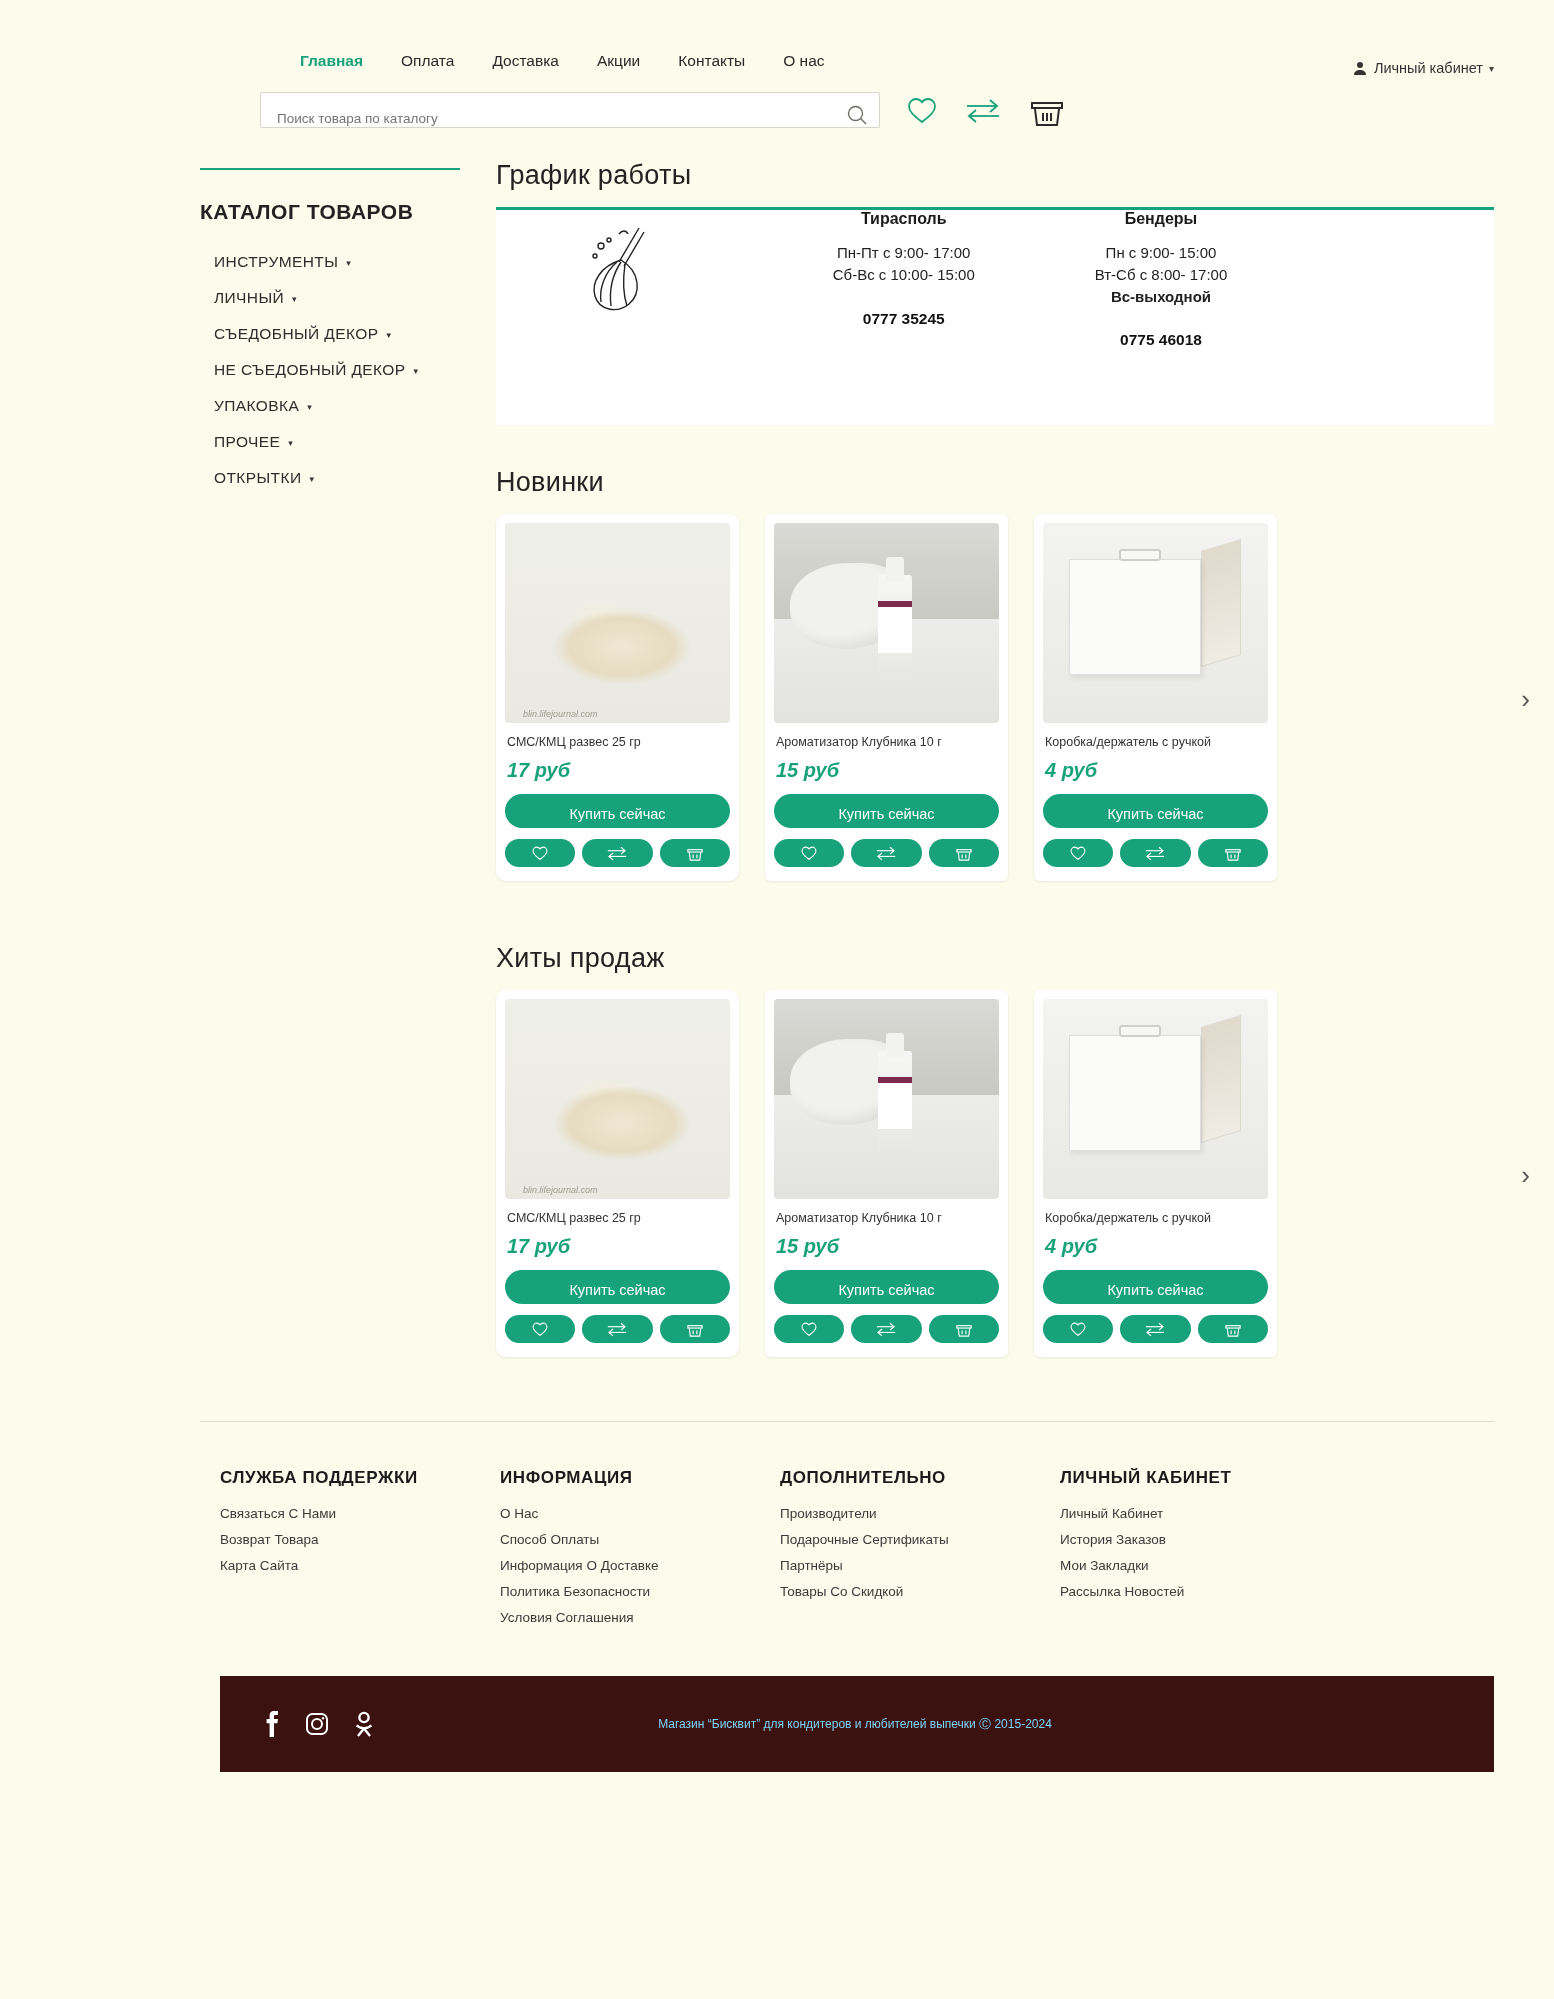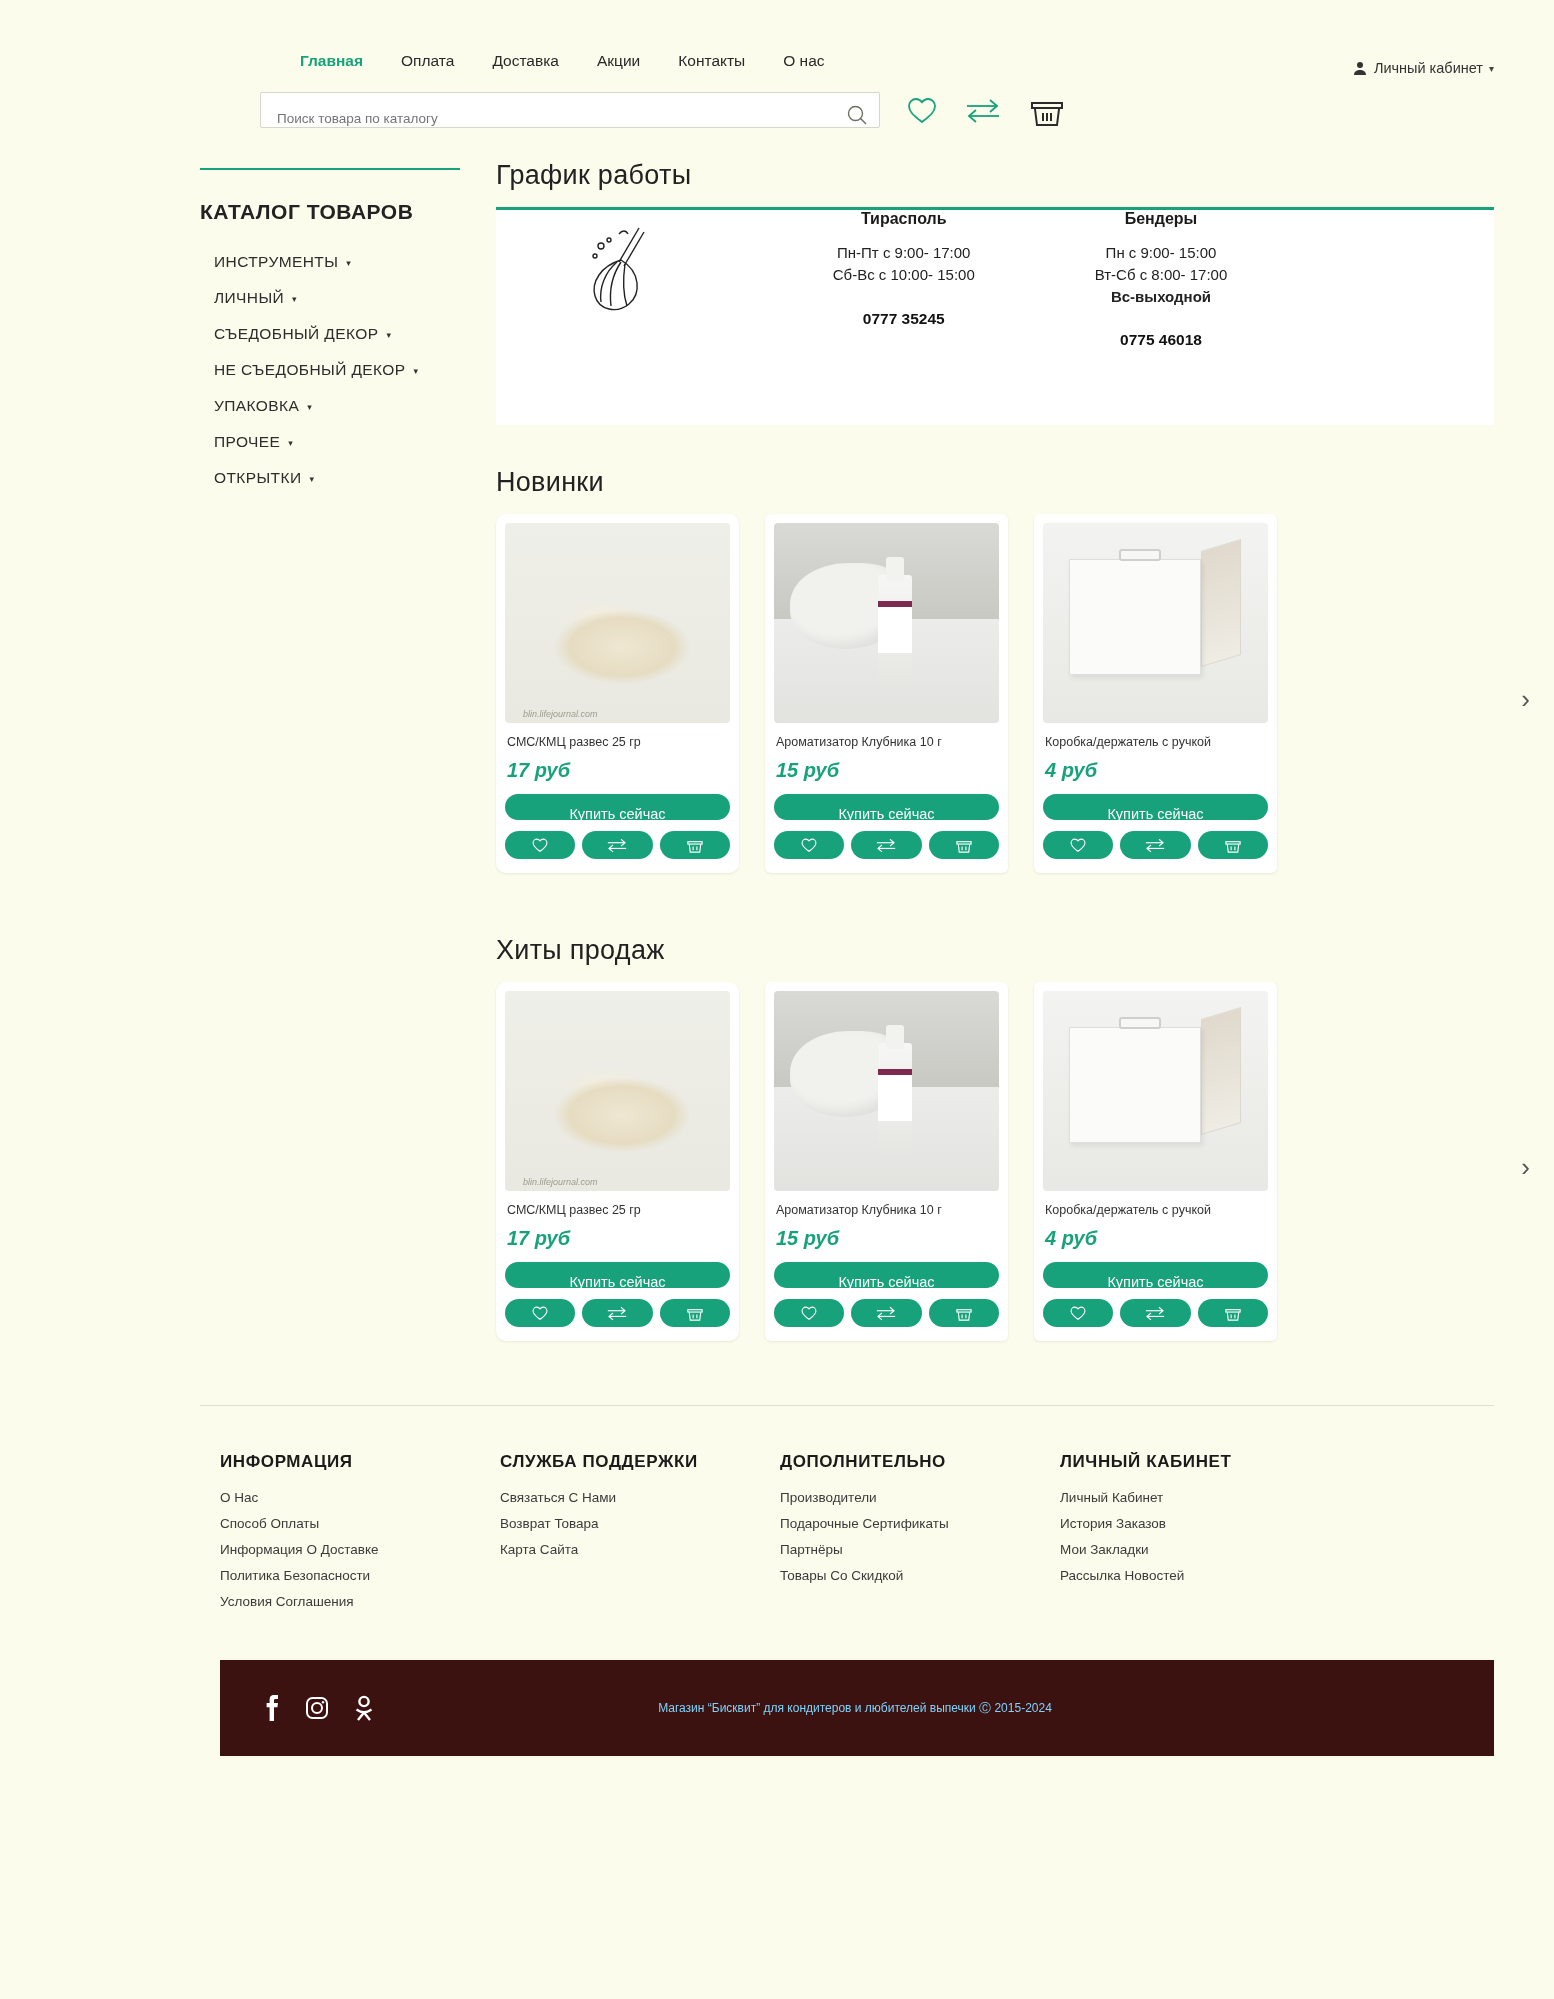--- a/index.html
+++ b/index.html
@@ -301,21 +301,21 @@
   .prod-price {
     font-size: 20px;
     font-weight: bold;
     color: #17a27b;
     font-style: italic;
     margin: 0 2px 12px 2px;
   }
   .buy-btn {
     display: block;
     width: 100%;
-    height: 26px;
+    height: 34px;
     line-height: 38px;
     text-align: center;
     background: #17a27b;
     color: #fff;
     border: 0;
     border-radius: 20px;
     font-size: 14.5px;
     cursor: pointer;
     font-family: "Liberation Sans", sans-serif;
   }
@@ -755,32 +755,32 @@
         <div class="arrow-next">›</div>
       </div>
 
     </div>
   </div>
 
   <div class="footer-sep"></div>
 
   <div class="footer-cols">
     <div class="fcol">
+      <h4>СЛУЖБА ПОДДЕРЖКИ</h4>
+      <a href="#">Связаться С Нами</a>
+      <a href="#">Возврат Товара</a>
+      <a href="#">Карта Сайта</a>
+    </div>
+    <div class="fcol">
       <h4>ИНФОРМАЦИЯ</h4>
       <a href="#">О Нас</a>
       <a href="#">Способ Оплаты</a>
       <a href="#">Информация О Доставке</a>
       <a href="#">Политика Безопасности</a>
       <a href="#">Условия Соглашения</a>
-    </div>
-    <div class="fcol">
-      <h4>СЛУЖБА ПОДДЕРЖКИ</h4>
-      <a href="#">Связаться С Нами</a>
-      <a href="#">Возврат Товара</a>
-      <a href="#">Карта Сайта</a>
     </div>
     <div class="fcol">
       <h4>ДОПОЛНИТЕЛЬНО</h4>
       <a href="#">Производители</a>
       <a href="#">Подарочные Сертификаты</a>
       <a href="#">Партнёры</a>
       <a href="#">Товары Со Скидкой</a>
     </div>
     <div class="fcol">
       <h4>ЛИЧНЫЙ КАБИНЕТ</h4>

